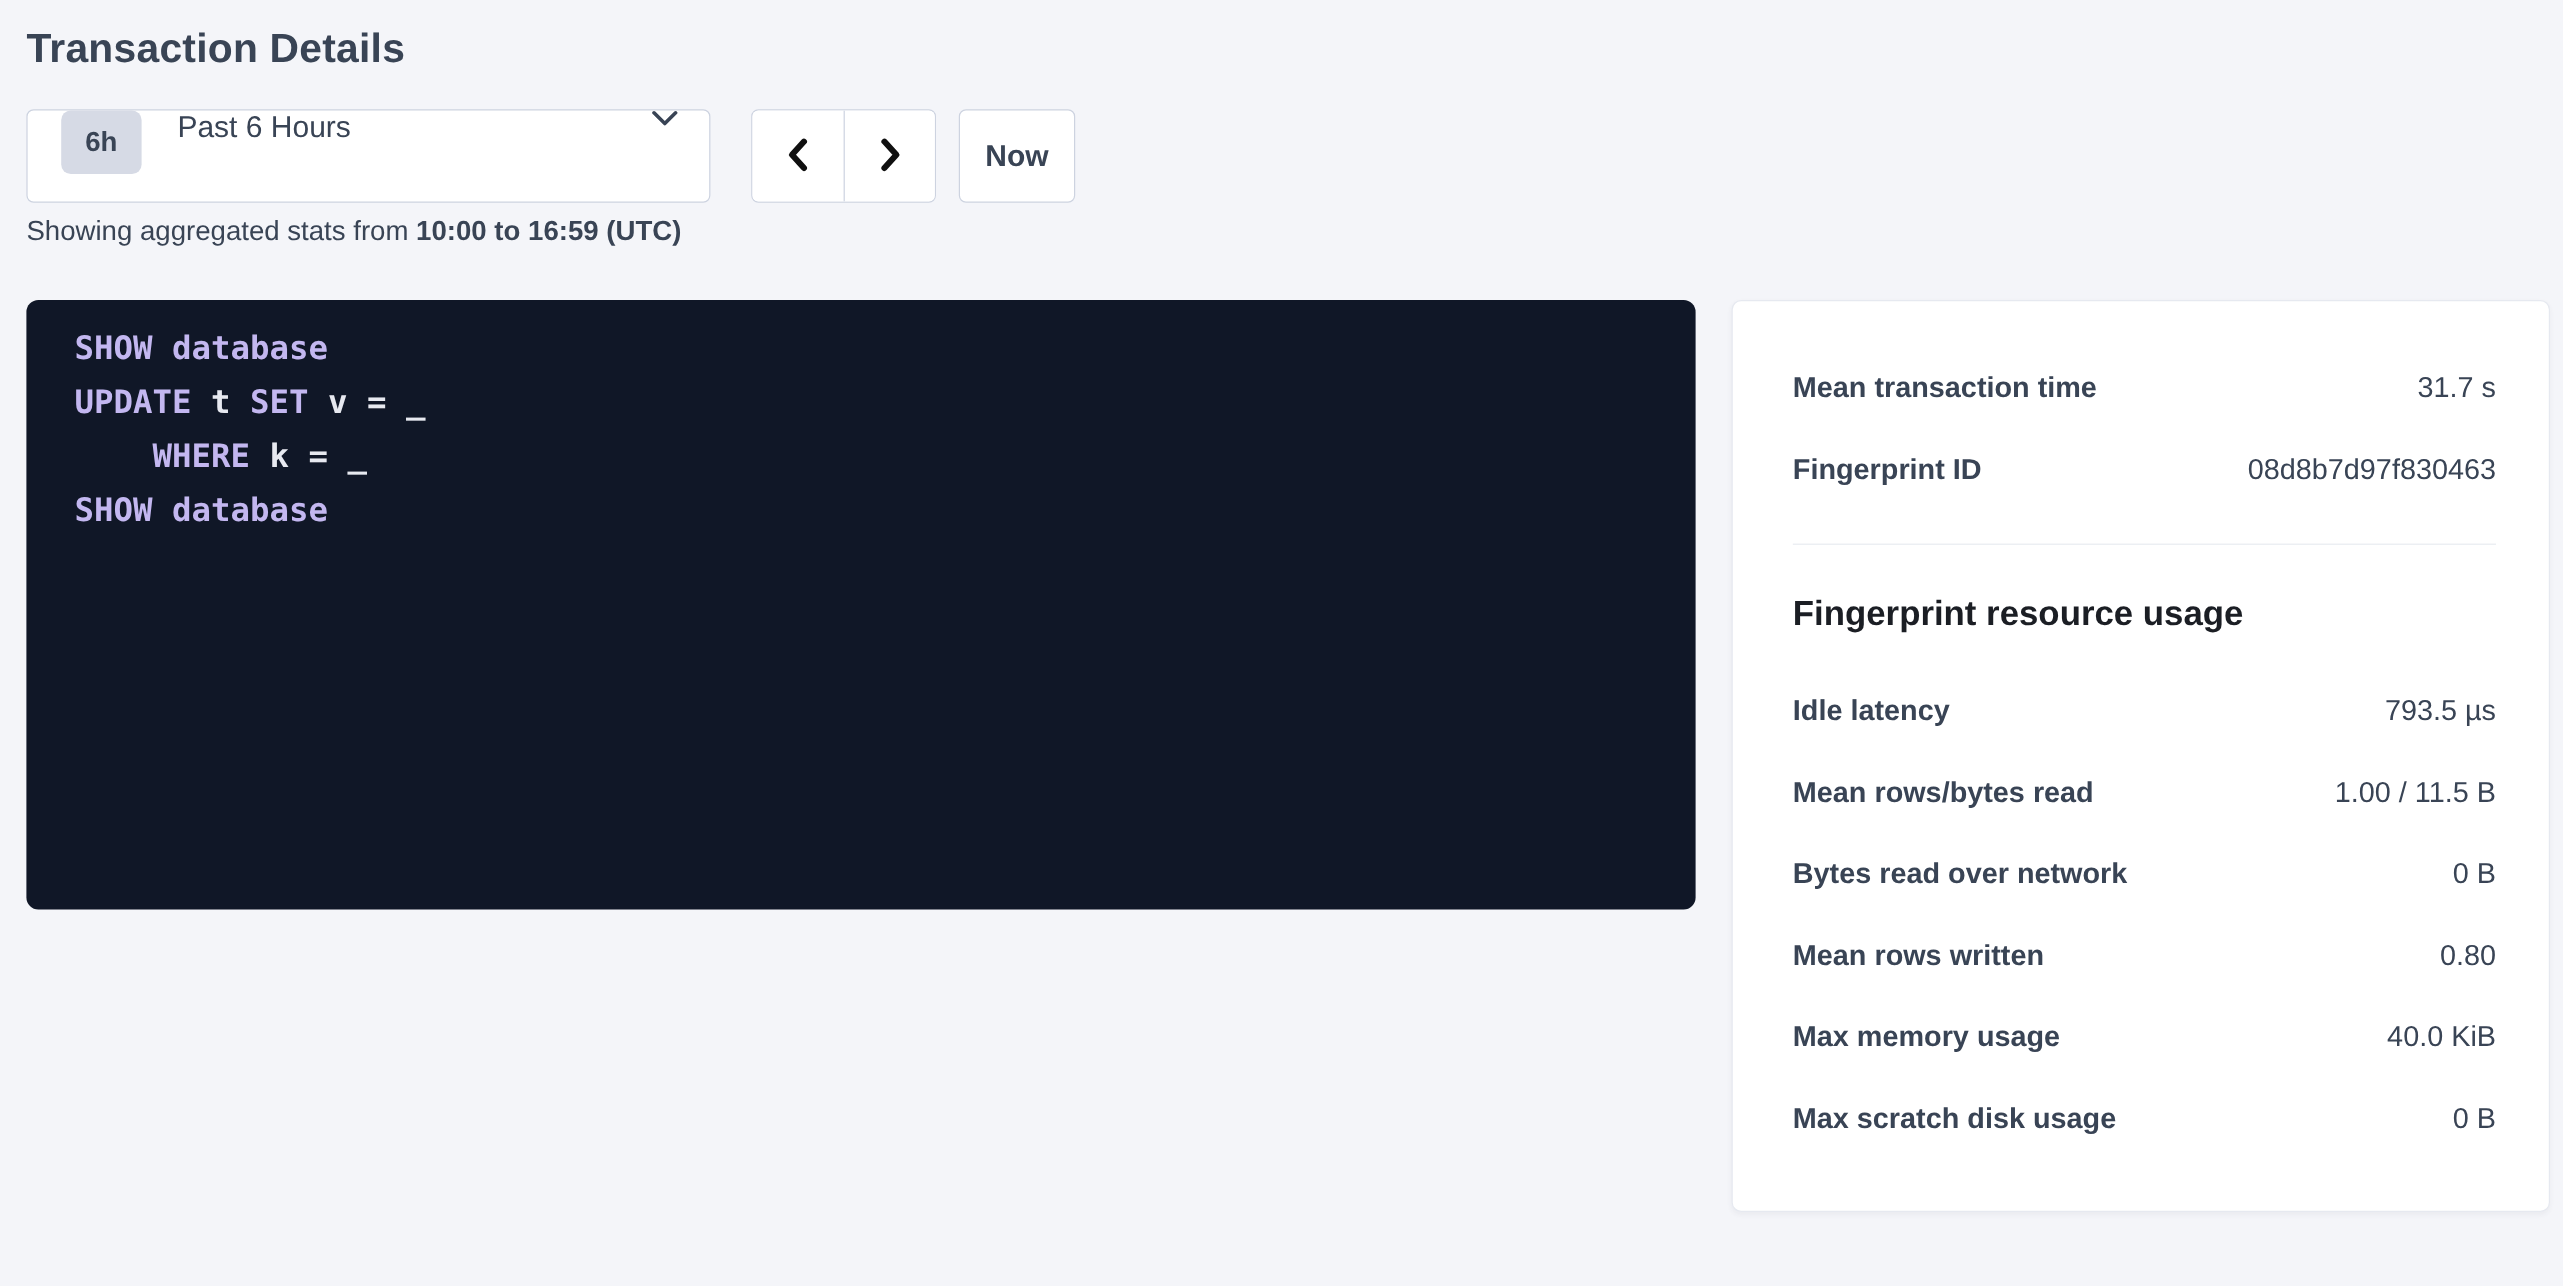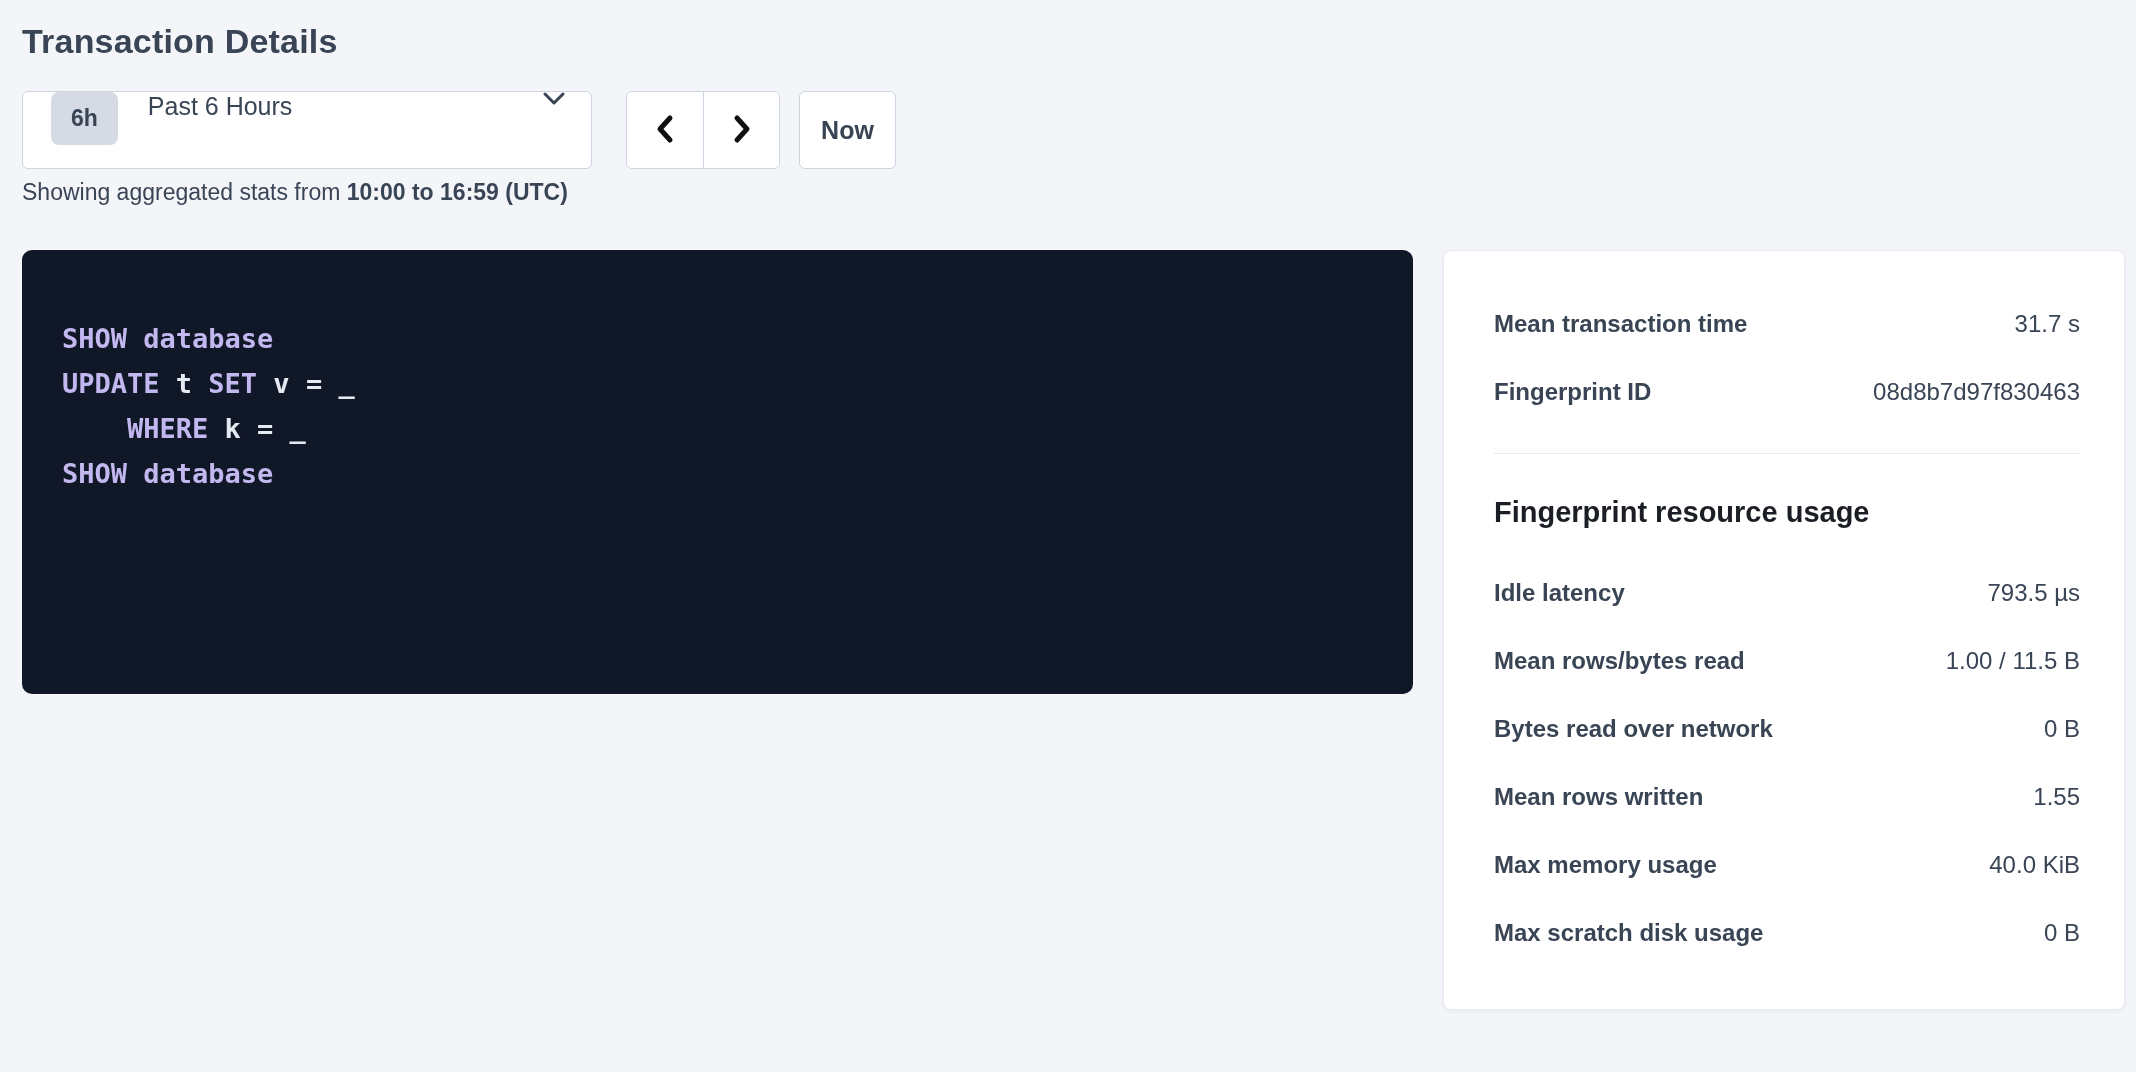--- a/index.html
+++ b/index.html
@@ -94,24 +94,24 @@
   .subtitle b { font-weight: 700; }
 
   
   .main-row {
     margin-top: 44px;
     display: flex;
     align-items: flex-start;
   }
   .sql-box {
     width: 1391px;
-    height: 444px;
+    height: 508px;
     background: #101727;
     border-radius: 10px;
-    padding: 66px 40px;
+    padding: 18px 40px;
     font-family: "DejaVu Sans Mono", monospace;
     font-size: 27px;
     line-height: 45px;
   }
   .code-line { white-space: pre; }
   .kw { color: #c3b7f0; font-weight: 700; }
   .pl { color: #e7e9f0; font-weight: 700; }
 
   .stats-card {
     margin-left: 30px;
@@ -238,21 +238,21 @@
             <span class="stat-value">1.00 / 11.5 B</span>
           </div>
 
           <div class="stat-row">
             <span class="stat-label">Bytes read over network</span>
             <span class="stat-value">0 B</span>
           </div>
 
           <div class="stat-row">
             <span class="stat-label">Mean rows written</span>
-            <span class="stat-value">1.55</span>
+            <span class="stat-value">0.80</span>
           </div>
 
           <div class="stat-row">
             <span class="stat-label">Max memory usage</span>
             <span class="stat-value">40.0 KiB</span>
           </div>
 
           <div class="stat-row">
             <span class="stat-label">Max scratch disk usage</span>
             <span class="stat-value">0 B</span>

